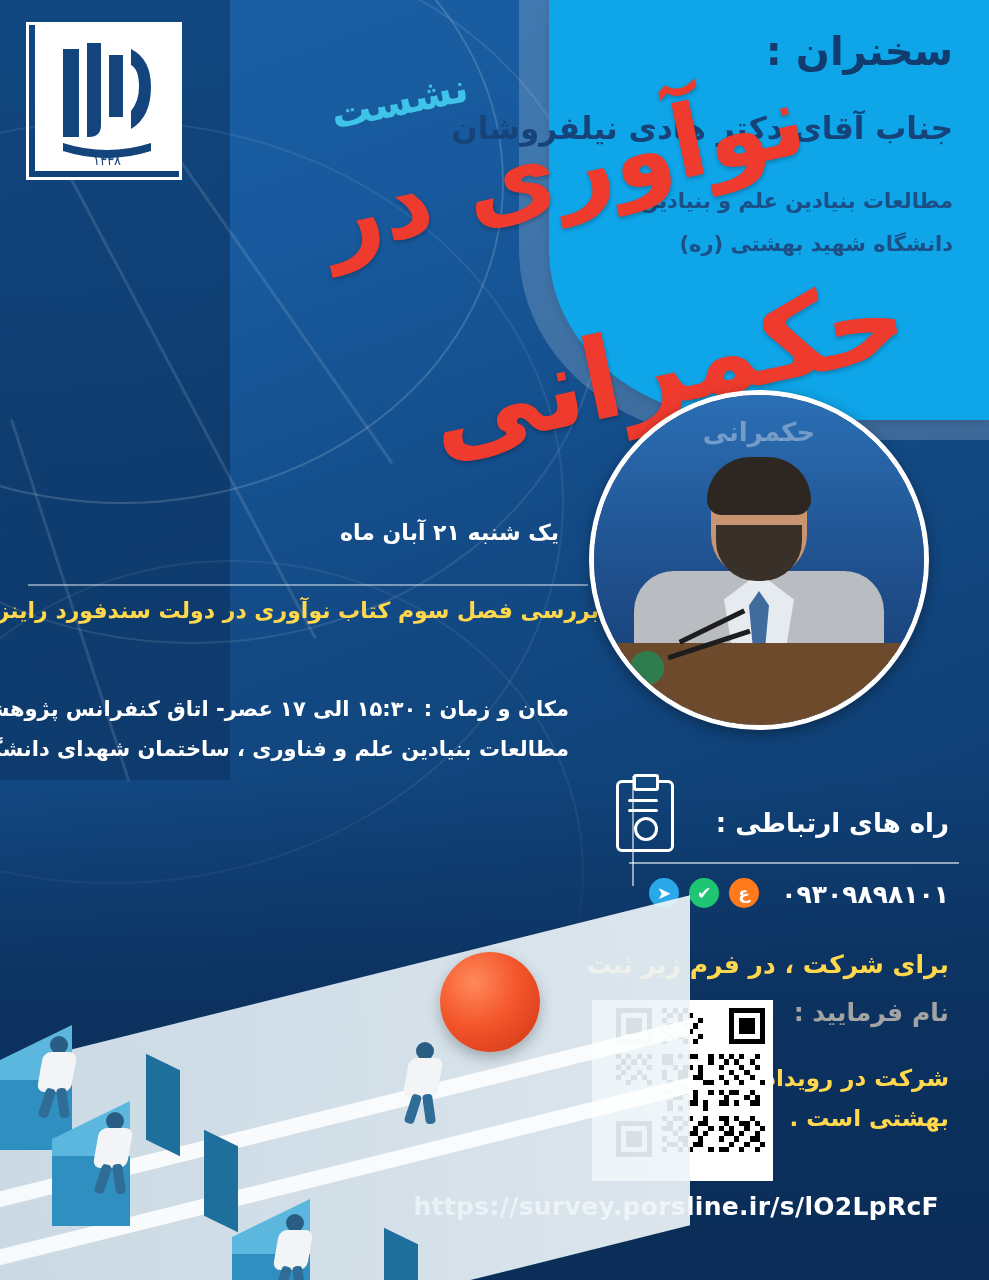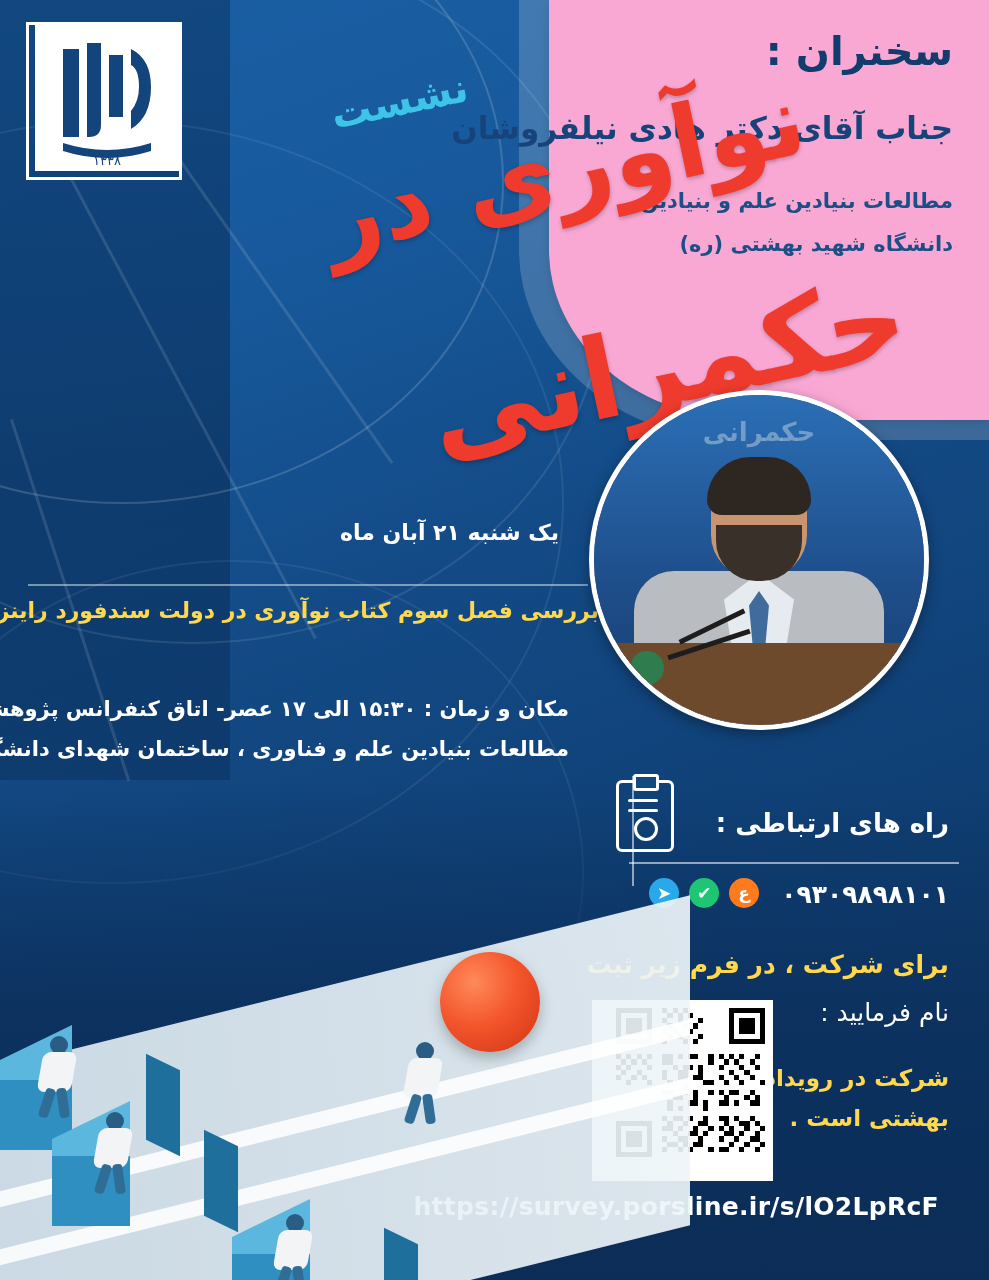--- a/index.html
+++ b/index.html
@@ -33,21 +33,21 @@
   .diag{
     position:absolute;width:3px;height:520px;background:rgba(255,255,255,.12);
     transform-origin:top left;
   }
   .d1{left:70px;top:180px;transform:rotate(-28deg);}
   .d2{left:150px;top:120px;transform:rotate(-35deg);height:420px;}
   .d3{left:10px;top:420px;transform:rotate(-18deg);height:380px;}
   
   .white-panel{
     position:absolute;right:0;top:0;width:440px;height:420px;
-    background:#f9a8d4;
+    background:#0ea5e9;
     border-bottom-left-radius:200px 170px;
     box-shadow:0 2px 10px rgba(0,0,0,.12);
   }
   .white-panel-edge{
     position:absolute;right:0;top:0;width:470px;height:440px;
     background:rgba(255,255,255,.18);
     border-bottom-left-radius:220px 190px;
   }
   
   .logo{
@@ -172,21 +172,21 @@
   }
   .msg-icons{position:absolute;right:230px;top:878px;display:flex;gap:10px;align-items:center;}
   .mi{width:30px;height:30px;border-radius:50%;display:flex;align-items:center;justify-content:center;font-size:17px;color:#fff;font-weight:700;}
   .mi-eitaa{background:#ff7a1a;}
   .mi-bale{background:#1ec673;}
   .mi-tg{background:#29a9ea;}
   .register-1{
     position:absolute;right:40px;top:950px;color:#ffd84d;font-size:25px;font-weight:800;white-space:nowrap;
   }
   .register-2{
-    position:absolute;right:40px;top:998px;color:#ffffff;font-size:25px;font-weight:400;white-space:nowrap;
+    position:absolute;right:40px;top:998px;color:#a3a3a3;font-size:25px;font-weight:700;white-space:nowrap;
   }
   .free-1{
     position:absolute;right:40px;top:1065px;color:#ffd84d;font-size:23px;font-weight:800;white-space:nowrap;
   }
   .free-2{
     position:absolute;right:40px;top:1105px;color:#ffd84d;font-size:23px;font-weight:800;white-space:nowrap;
   }
   .qr{
     position:absolute;right:216px;top:1000px;width:165px;height:165px;background:#ffffff;padding:8px;
   }

